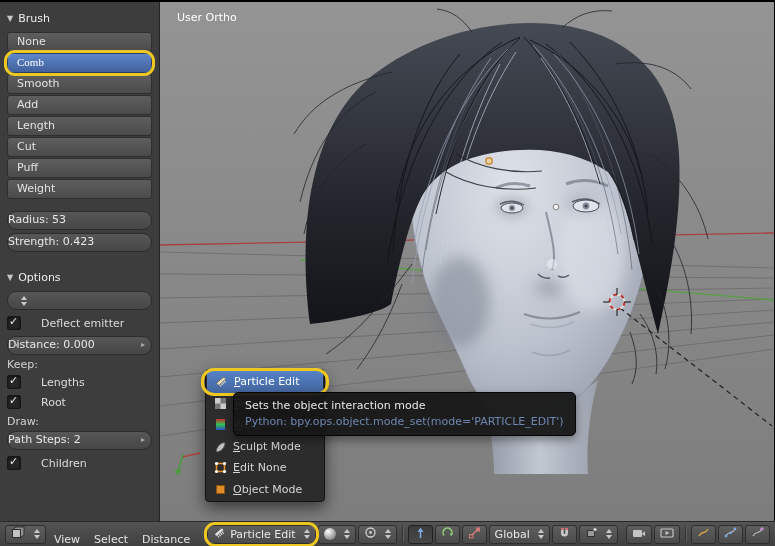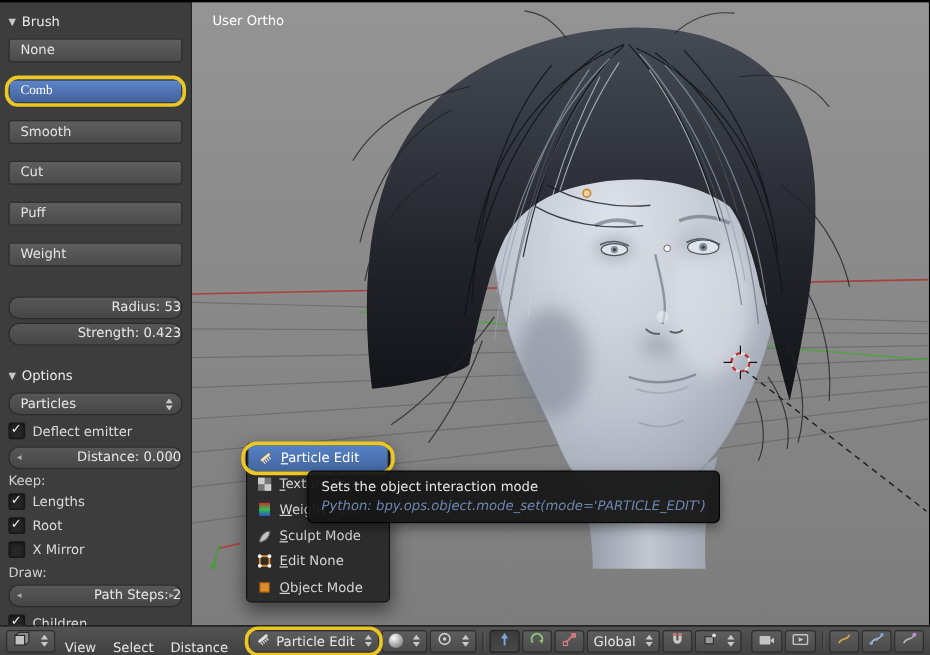--- a/index.html
+++ b/index.html
@@ -5,37 +5,37 @@
   html,body{margin:0;padding:0;background:#222;}
   .page{position:relative;width:775px;height:546px;background:#000;overflow:hidden;
         font-family:"DejaVu Sans","Liberation Sans",sans-serif;font-size:11px;color:#ddd;
         -webkit-user-select:none;user-select:none;}
 
   
   .tool-shelf{position:absolute;left:0;top:2px;width:160px;height:519px;background:#3d3d3d;
               border-right:1px solid #242424;box-sizing:border-box;padding:6px 7px;}
   .panel-header{display:flex;align-items:center;gap:5px;height:17px;color:#ececec;margin:2px 0 5px;cursor:default;}
   .panel-header .tri{font-size:8px;color:#c8c8c8;}
-  .tool-btn{position:relative;height:18px;line-height:17px;padding:0 9px;margin-bottom:14px;
+  .tool-btn{position:relative;height:18px;line-height:17px;padding:0 9px;margin-bottom:1px;
             background:linear-gradient(#5e5e5e,#4b4b4b);border:1px solid #2e2e2e;border-radius:3px;
             color:#e2e2e2;cursor:pointer;}
   .tool-btn.active{background:linear-gradient(#5d86c9,#43619b);border-color:#2c3e63;color:#fff;font-family:Liberation Serif, serif;}
   .ring{position:absolute;left:-4px;right:-4px;top:-4px;bottom:-4px;border:3px solid #eec821;
         border-radius:11px;pointer-events:none;z-index:6;}
-  .pill{position:relative;height:17px;line-height:16px;margin:3px 0;text-align:right;color:#e8e8e8;
+  .pill{position:relative;height:17px;line-height:16px;margin:3px 0;text-align:left;color:#e8e8e8;
         background:linear-gradient(#575757,#464646);border:1px solid #2c2c2c;border-radius:9px;cursor:pointer;}
   .pill.num::before{content:"\25C2";position:absolute;left:6px;top:0;font-size:8px;line-height:16px;color:#aaa;}
   .pill.num::after{content:"\25B8";position:absolute;right:6px;top:0;font-size:8px;line-height:16px;color:#aaa;}
   .dropdown{display:flex;align-items:center;text-align:left;padding:0 7px 0 9px;}
   .dropdown .dlbl{flex:1;}
   .duo{display:flex;flex-direction:column;gap:2px;margin-left:4px;}
   .duo i{display:block;width:0;height:0;border-left:3px solid transparent;border-right:3px solid transparent;}
   .duo .up{border-bottom:4px solid #c9c9c9;}
   .duo .dn{border-top:4px solid #c9c9c9;}
-  .check{display:flex;align-items:center;gap:6px;height:20px;color:#dcdcdc;cursor:pointer;}
+  .check{display:flex;align-items:center;gap:20px;height:20px;color:#dcdcdc;cursor:pointer;}
   .box{width:12px;height:12px;background:#262626;border:1px solid #161616;border-radius:2px;
        box-shadow:inset 0 1px 3px rgba(0,0,0,.6);position:relative;flex:none;}
   .box.checked::after{content:"\2713";position:absolute;left:1px;top:-2px;font-size:11px;color:#ededed;}
   .sublabel{margin:3px 0 1px;color:#d2d2d2;}
   .gap8{height:8px;} .gap12{height:12px;}
 
   
   .viewport{position:absolute;left:160px;top:2px;width:614px;height:519px;background:#8a8a8a;cursor:crosshair;}
   .viewport svg{display:block;}
   .view-label{position:absolute;left:17px;top:9px;color:#fff;font-size:11px;text-align:center;}
@@ -45,25 +45,25 @@
              border-radius:4px;box-shadow:0 6px 16px rgba(0,0,0,.55);z-index:30;padding:1px 0;}
   .menu-item{position:relative;display:flex;align-items:center;gap:6px;height:21.5px;padding:0 7px;
              color:#d6d6d6;cursor:pointer;}
   .menu-item.selected{background:linear-gradient(#5482c6,#44659e);color:#fff;border-radius:3px;margin:0 1px;}
   .mi-icon{width:14px;height:13px;flex:none;display:flex;align-items:center;justify-content:center;}
   .mi-label{display:block;}
   .mi-label::first-letter{text-decoration:underline;}
   .menu-item .ring{left:-6px;right:-6px;top:-3px;bottom:-3px;border-radius:13px;}
 
   
-  .tooltip{position:absolute;left:256px;top:392px;z-index:40;background:rgba(22,22,22,.95);
+  .tooltip{position:absolute;left:233px;top:392px;z-index:40;background:rgba(22,22,22,.95);
            border:1px solid #050505;border-radius:5px;padding:6px 11px 7px;white-space:nowrap;
            box-shadow:0 4px 10px rgba(0,0,0,.4);}
   .tt-title{color:#e6e6e6;}
-  .tt-python{color:#6e87b0;margin-top:3px;font-style:italic;}
+  .tt-python{color:#6e87b0;margin-top:3px;}
 
   
   .header{position:absolute;left:0;bottom:0;width:775px;height:25px;background:linear-gradient(#535353,#404040);
           border-top:1px solid #292929;display:flex;align-items:center;padding:0 4px;box-sizing:border-box;
           z-index:10;}
   .hmenu{padding:10px 7px;height:100%;display:flex;align-items:flex-end;color:#e5e5e5;cursor:pointer;}
   .hbtn,.hdrop{position:relative;display:flex;align-items:center;gap:4px;height:19px;padding:0 5px;
           background:linear-gradient(#5e5e5e,#4a4a4a);border:1px solid #2e2e2e;border-radius:3px;
           color:#e8e8e8;cursor:pointer;margin:0 1px;flex:none;box-sizing:border-box;}
   .hbtn.pressed{background:linear-gradient(#3c3c3c,#474747);border-color:#222;}
@@ -82,60 +82,57 @@
       <span class="tri">▼</span>
       <span>Brush</span>
     </div>
 
     <div class="tool-btn"><span>None</span></div>
     <div class="tool-btn active">
       <span>Comb</span>
       <span class="ring"></span>
     </div>
     <div class="tool-btn"><span>Smooth</span></div>
+    <div class="tool-btn"><span>Add</span></div>
+    <div class="tool-btn"><span>Length</span></div>
     <div class="tool-btn"><span>Cut</span></div>
     <div class="tool-btn"><span>Puff</span></div>
     <div class="tool-btn"><span>Weight</span></div>
 
     <div class="gap8"></div>
     <div class="pill"><span>Radius: 53</span></div>
     <div class="pill"><span>Strength: 0.423</span></div>
 
     <div class="gap12"></div>
     <div class="panel-header">
       <span class="tri">▼</span>
       <span>Options</span>
     </div>
 
     <div class="pill dropdown">
-      <span class="dlbl">Particles</span>
       <span class="duo">
           <i class="up"></i>
           <i class="dn"></i>
         </span>
     </div>
 
     <div class="check">
       <span class="box checked"></span>
       <span>Deflect emitter</span>
     </div>
     <div class="pill num"><span>Distance: 0.000</span></div>
 
     <div class="sublabel">Keep:</div>
     <div class="check">
       <span class="box checked"></span>
       <span>Lengths</span>
     </div>
     <div class="check">
       <span class="box checked"></span>
       <span>Root</span>
-    </div>
-    <div class="check">
-      <span class="box"></span>
-      <span>X Mirror</span>
     </div>
 
     <div class="sublabel">Draw:</div>
     <div class="pill num"><span>Path Steps: 2</span></div>
     <div class="check">
       <span class="box checked"></span>
       <span>Children</span>
     </div>
   </div>
 

